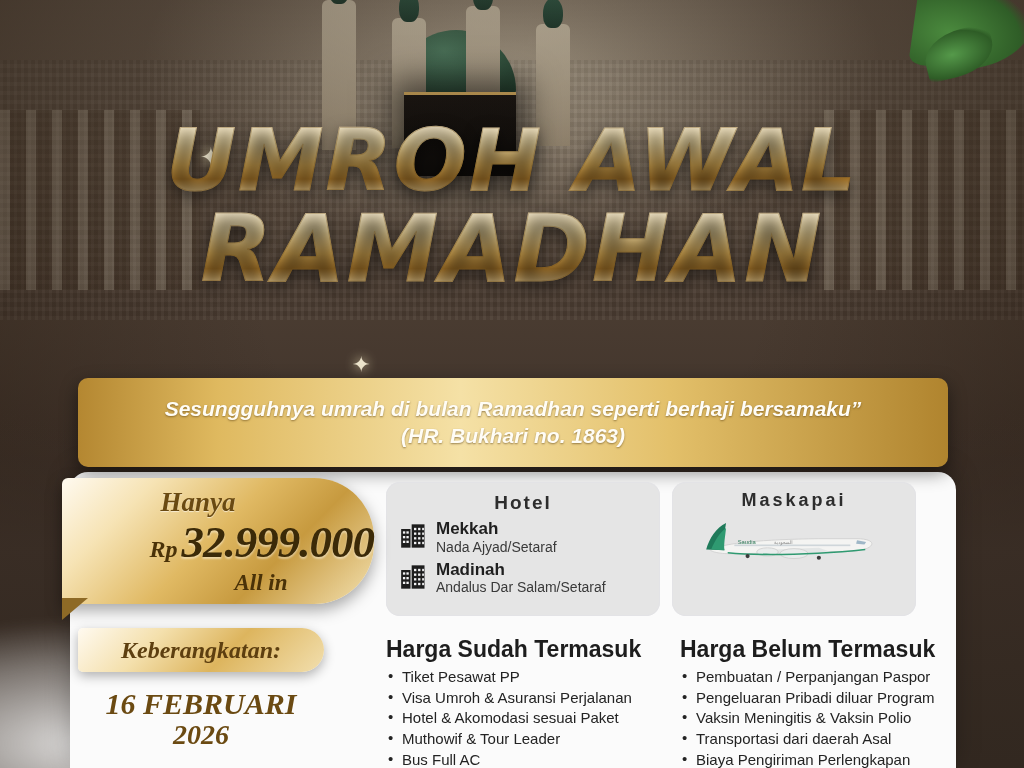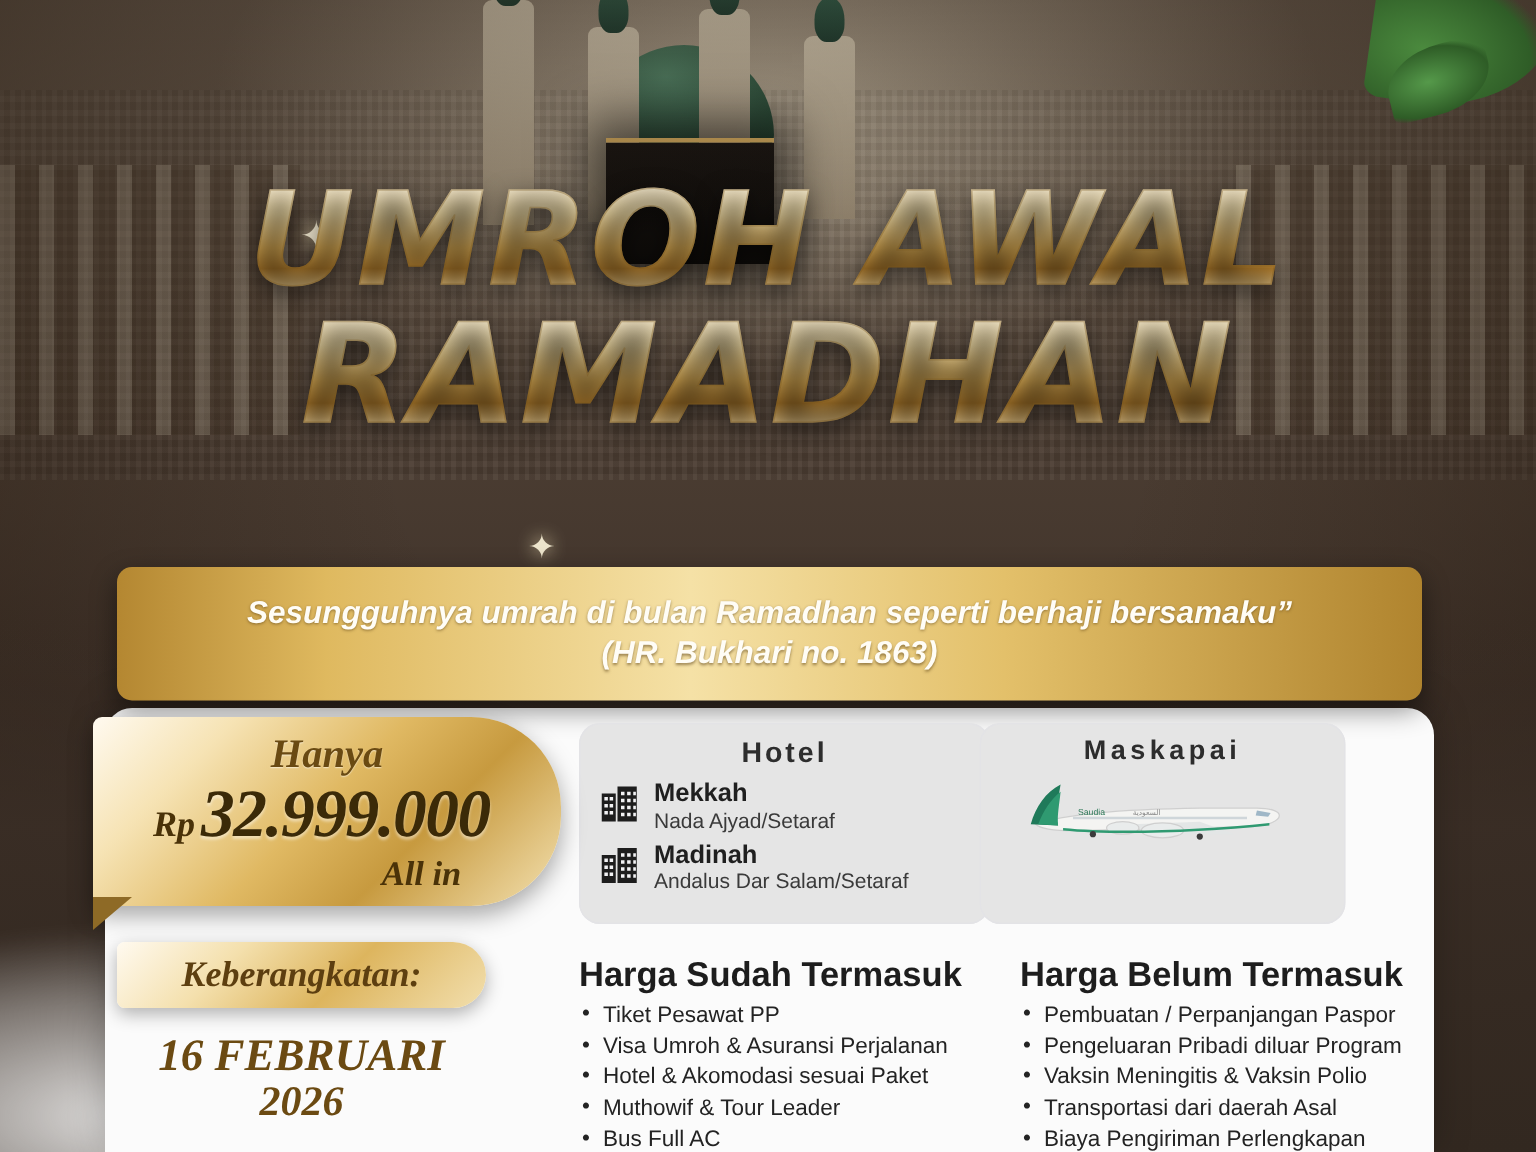--- a/index.html
+++ b/index.html
@@ -145,33 +145,33 @@
     z-index: 4;
   }
 
   
   .price-ribbon {
     position: absolute; left: 62px; top: 478px; width: 312px; height: 126px;
     background: linear-gradient(135deg, #fffaf0 0%, #f6e3b4 22%, #e0b963 48%, #c79a3f 68%, #f4e2b2 100%);
     border-radius: 6px 60px 60px 6px;
     box-shadow: 0 6px 16px rgba(0,0,0,0.35);
     z-index: 7;
-    display: flex; flex-direction: column; justify-content: center; padding-left: 40px;
+    display: flex; flex-direction: column; justify-content: center;
   }
   .price-ribbon:after {
     content: ""; position: absolute; left: 0; bottom: -16px; width: 26px; height: 22px;
     background: #8e6a26; clip-path: polygon(0 0, 100% 0, 0 100%);
   }
   .hanya {
     font-family: "Liberation Serif", serif; font-style: italic; font-weight: 700;
     font-size: 27px; color: #6a4a12; text-align: center; margin-left: -40px;
     text-shadow: 0 1px 1px rgba(255,255,255,0.6);
   }
   .price-row {
-    display: flex; align-items: baseline; justify-content: flex-start; gap: 4px; margin-top: -2px;
+    display: flex; align-items: baseline; justify-content: flex-end; gap: 4px; margin-top: -2px;
   }
   .rp { font-family: "Liberation Serif", serif; font-style: italic; font-weight: 700;
         font-size: 24px; color: #4a3208; }
   .price-num {
     font-family: "Liberation Serif", serif; font-style: italic; font-weight: 700;
     font-size: 45px; color: #3b2a08; letter-spacing: -1px;
     text-shadow: 0 2px 2px rgba(255,255,255,0.45);
   }
   .allin {
     font-family: "Liberation Serif", serif; font-style: italic; font-weight: 700;
@@ -214,21 +214,21 @@
   .card-title {
     text-align: center; font-weight: 700; font-size: 19px; color: #2d2d2d;
     letter-spacing: 2px; margin-bottom: 6px;
   }
   .hotel-row { display: flex; align-items: flex-start; gap: 8px; margin-top: 6px; }
   .hotel-name { font-weight: 700; font-size: 17px; color: #1f1f1f; line-height: 1.1; }
   .hotel-sub { font-size: 14px; color: #3a3a3a; }
   .bld-icon { width: 28px; height: 28px; flex: 0 0 28px; margin-top: 2px; }
 
   
-  .air-card { left: 653px; top: 482px; width: 244px; height: 134px; padding: 8px 12px; }
+  .air-card { left: 672px; top: 482px; width: 244px; height: 134px; padding: 8px 12px; }
   .air-title {
     text-align: center; font-weight: 700; font-size: 18px; color: #2d2d2d; letter-spacing: 3px;
   }
   .air-name {
     text-align: center; font-size: 19px; color: #2b2b2b; margin-top: 4px; font-family: "Liberation Serif", serif;
   }
   .plane-wrap { position: relative; height: 60px; margin-top: 2px; }
 
   
   .list-col { position: absolute; z-index: 6; }

